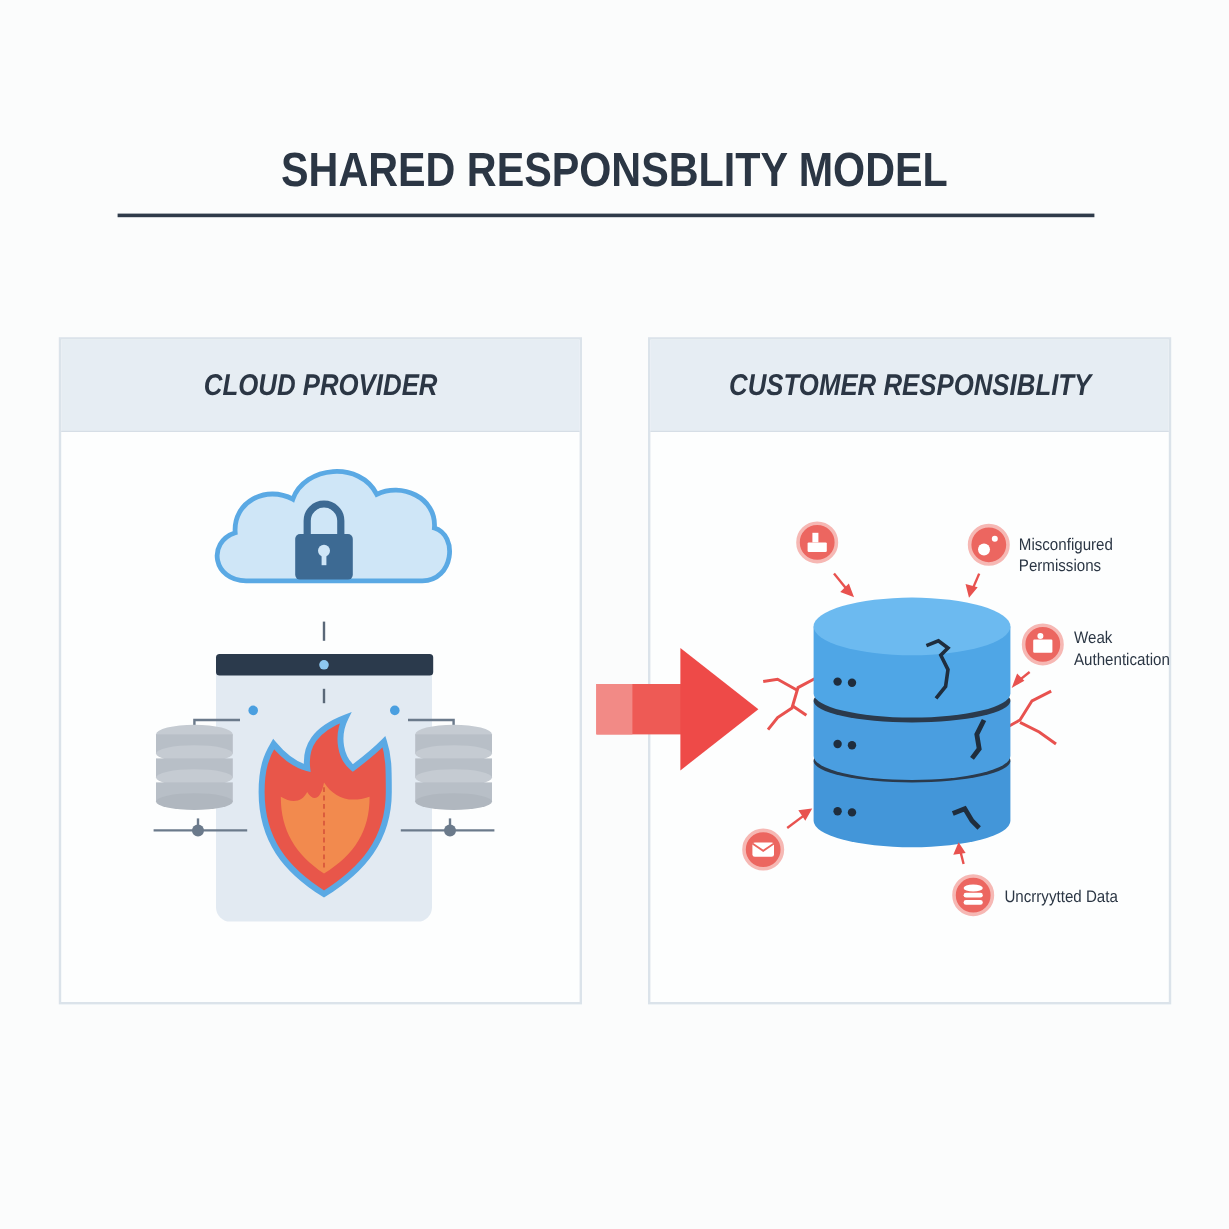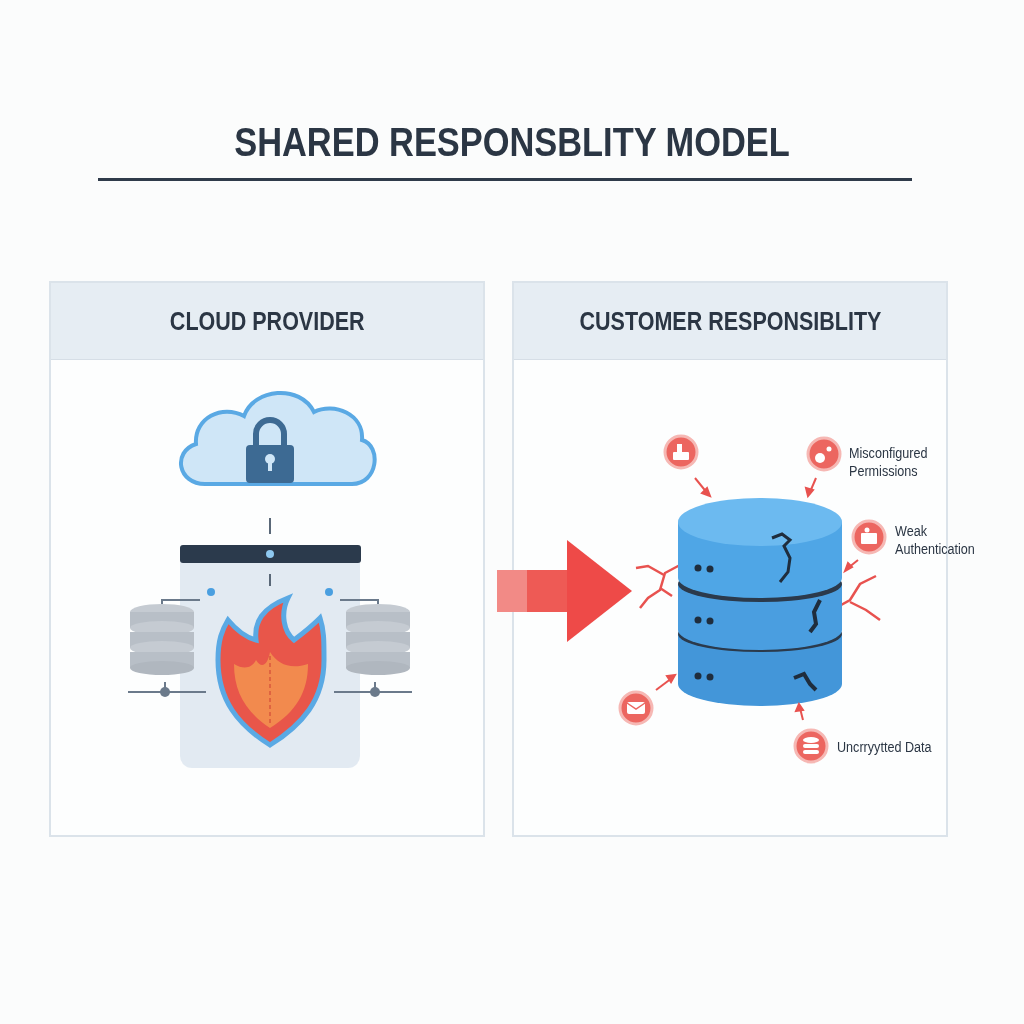--- a/index.html
+++ b/index.html
@@ -1,22 +1,22 @@
 <!DOCTYPE html>
 <html><head>
 <meta charset="utf-8">
 <style>
   html, body { margin:0; padding:0; }
   body { width:1024px; height:1024px; background:#fbfcfc; position:relative; overflow:hidden; font-family:"Liberation Sans", sans-serif; }
   .title { position:absolute; left:0; width:1024px; top:120px; text-align:center; font-family:"Liberation Sans", sans-serif; font-weight:bold; font-size:40px; color:#2b3644; letter-spacing:0px; transform:scaleX(0.86); transform-origin:center; }
   .title-rule { position:absolute; left:98px; width:814px; top:178px; height:3px; background:#2f3b4a; }
   .panel { position:absolute; top:281px; width:436px; height:556px; border:2px solid #dbe3ea; background:#fdfefe; box-sizing:border-box; }
   .panel.left { left:49px; }
-  .panel.right { left:512px; }
-  .panel-head { position:absolute; left:0; top:0; right:0; height:76px; background:#e6edf3; border-bottom:1px solid #d6dee6; display:flex; align-items:center; justify-content:center; }
+  .panel.right { left:540px; }
+  .panel-head { position:absolute; left:0; top:0; right:0; height:76px; background:#e6edf3; border-bottom:1px solid #d6dee6; display:flex; align-items:center; justify-content:center;font-style:italic; }
   .panel-head span { font-weight:bold; font-size:25px; color:#2b3644; transform:scaleX(0.86); display:inline-block; }
   .art { position:absolute; left:0; top:0; }
   .label { position:absolute; font-size:14px; color:#2b3644; line-height:18px; transform:scaleX(0.9); transform-origin:left; }
 </style>
 </head>
 <body>
 
 <div class="title">SHARED RESPONSBLITY MODEL</div>
 <div class="title-rule"></div>
 

